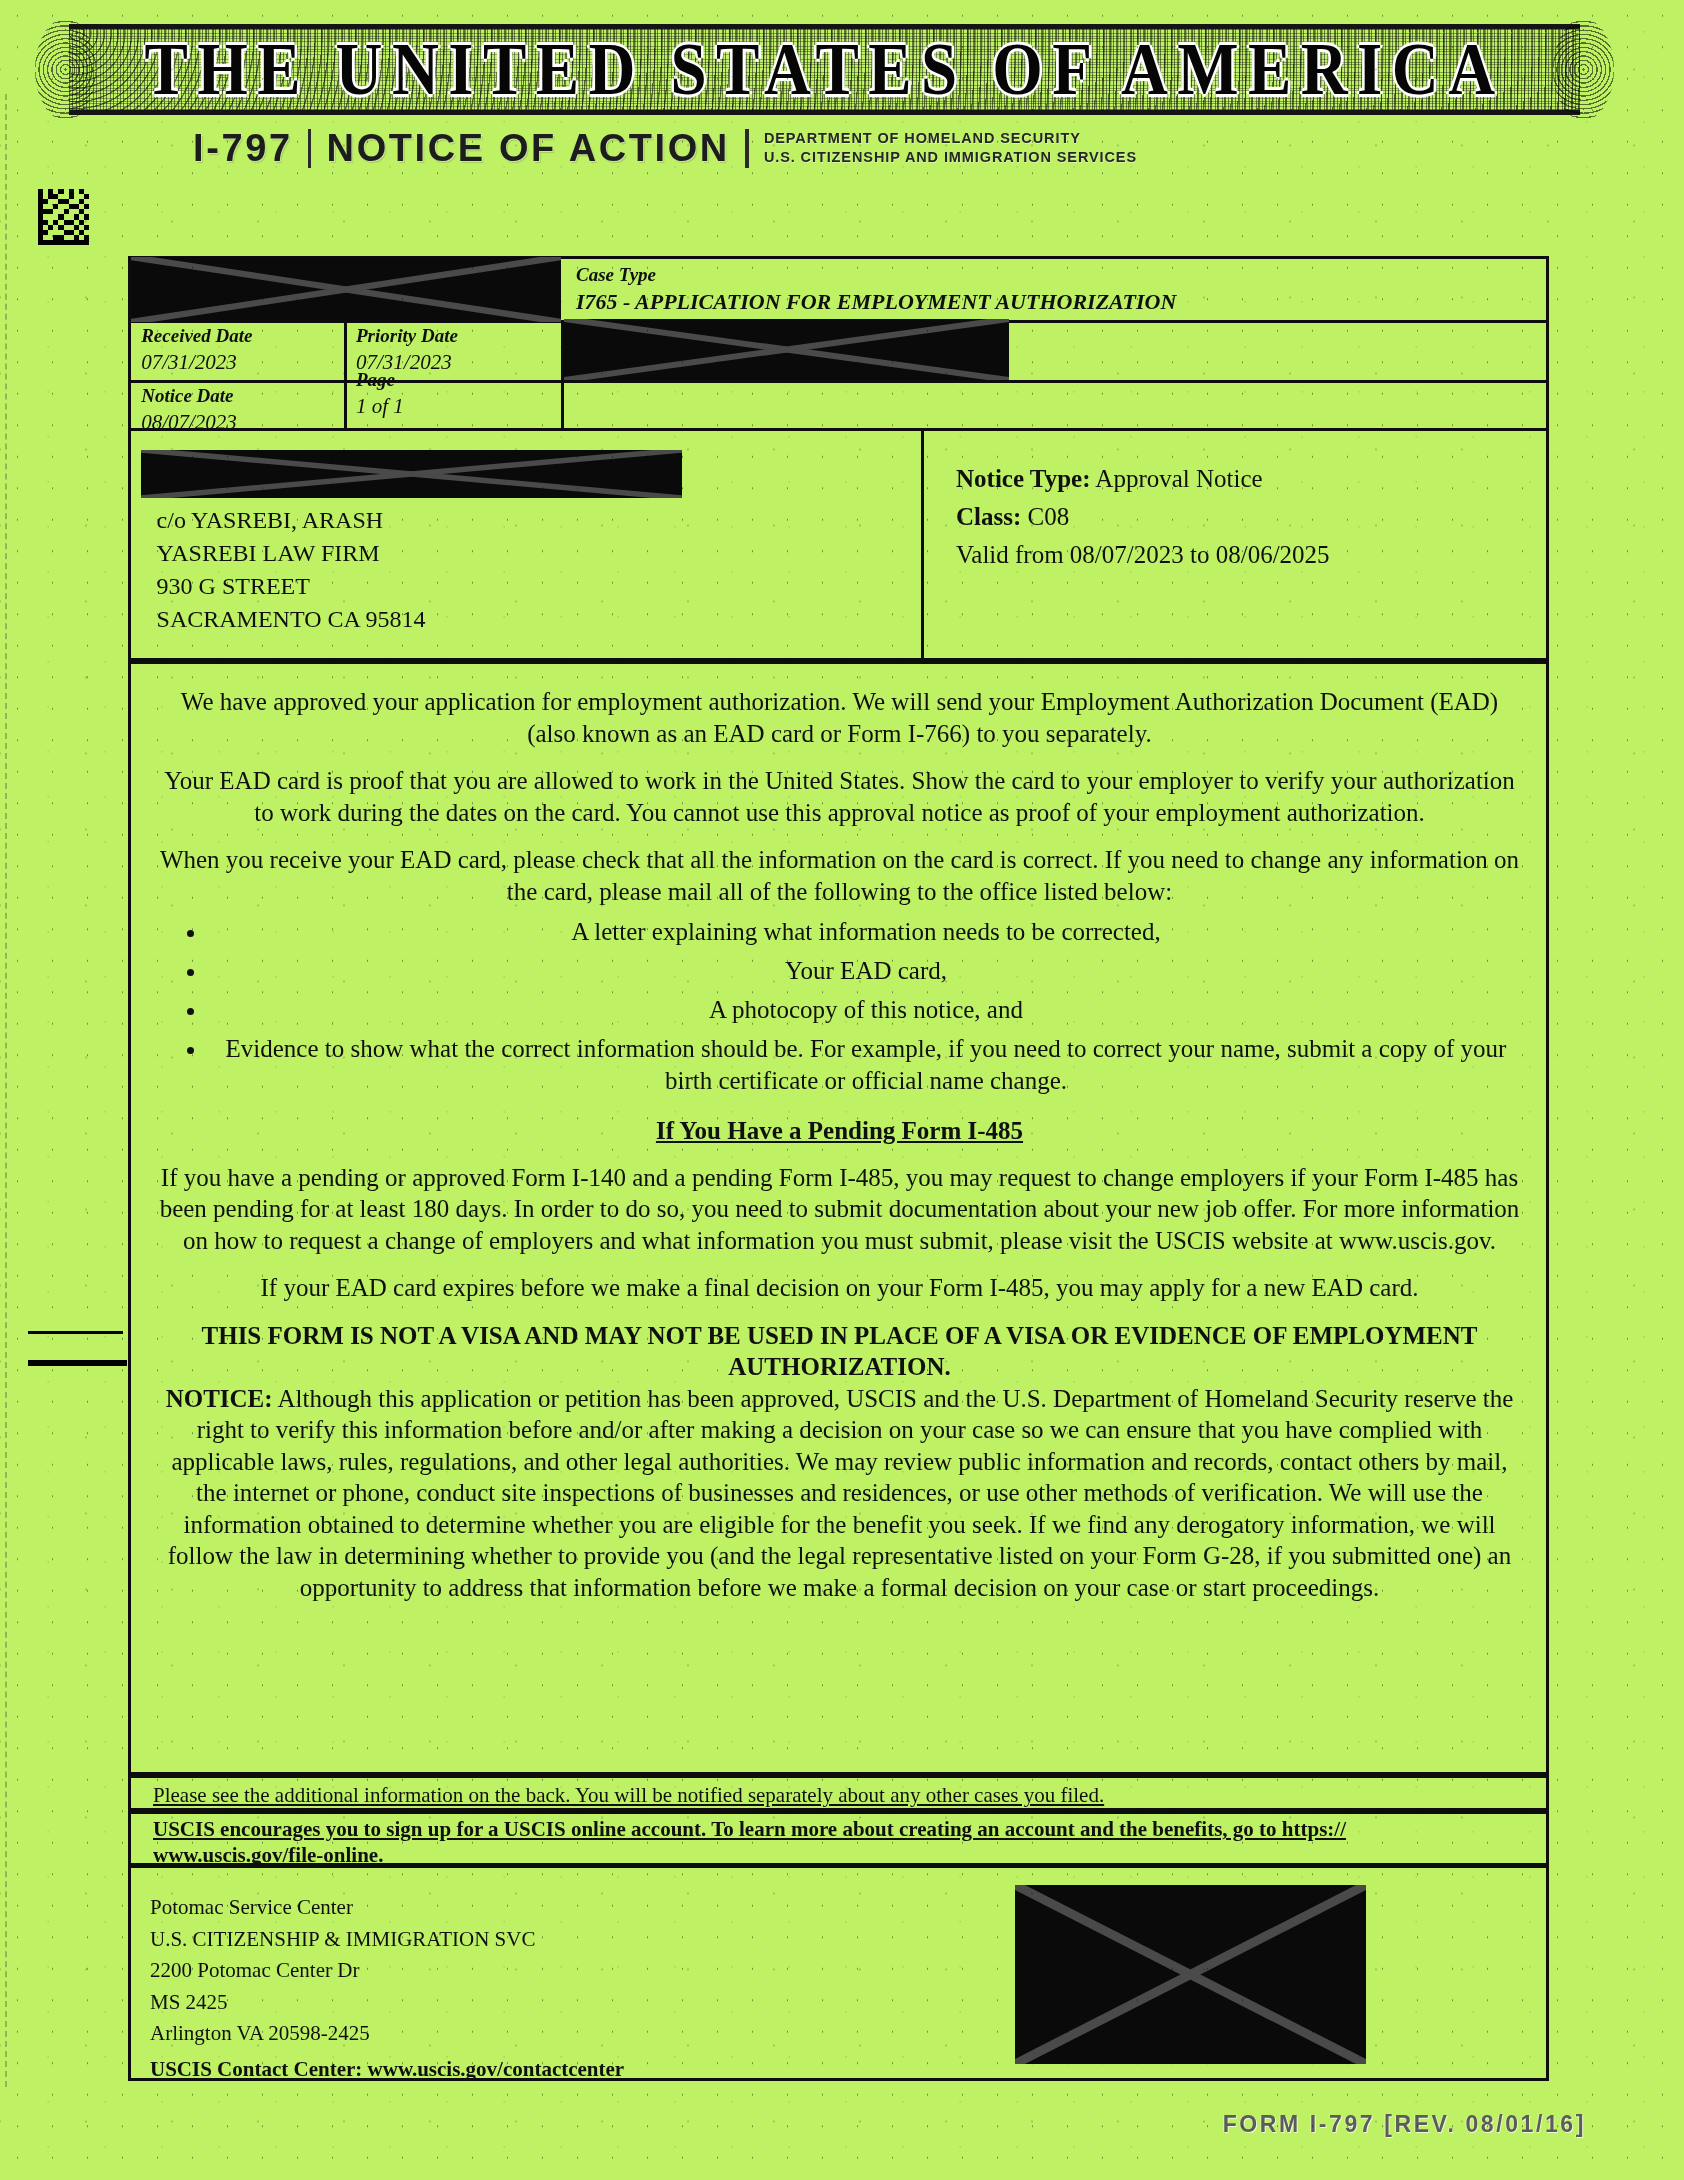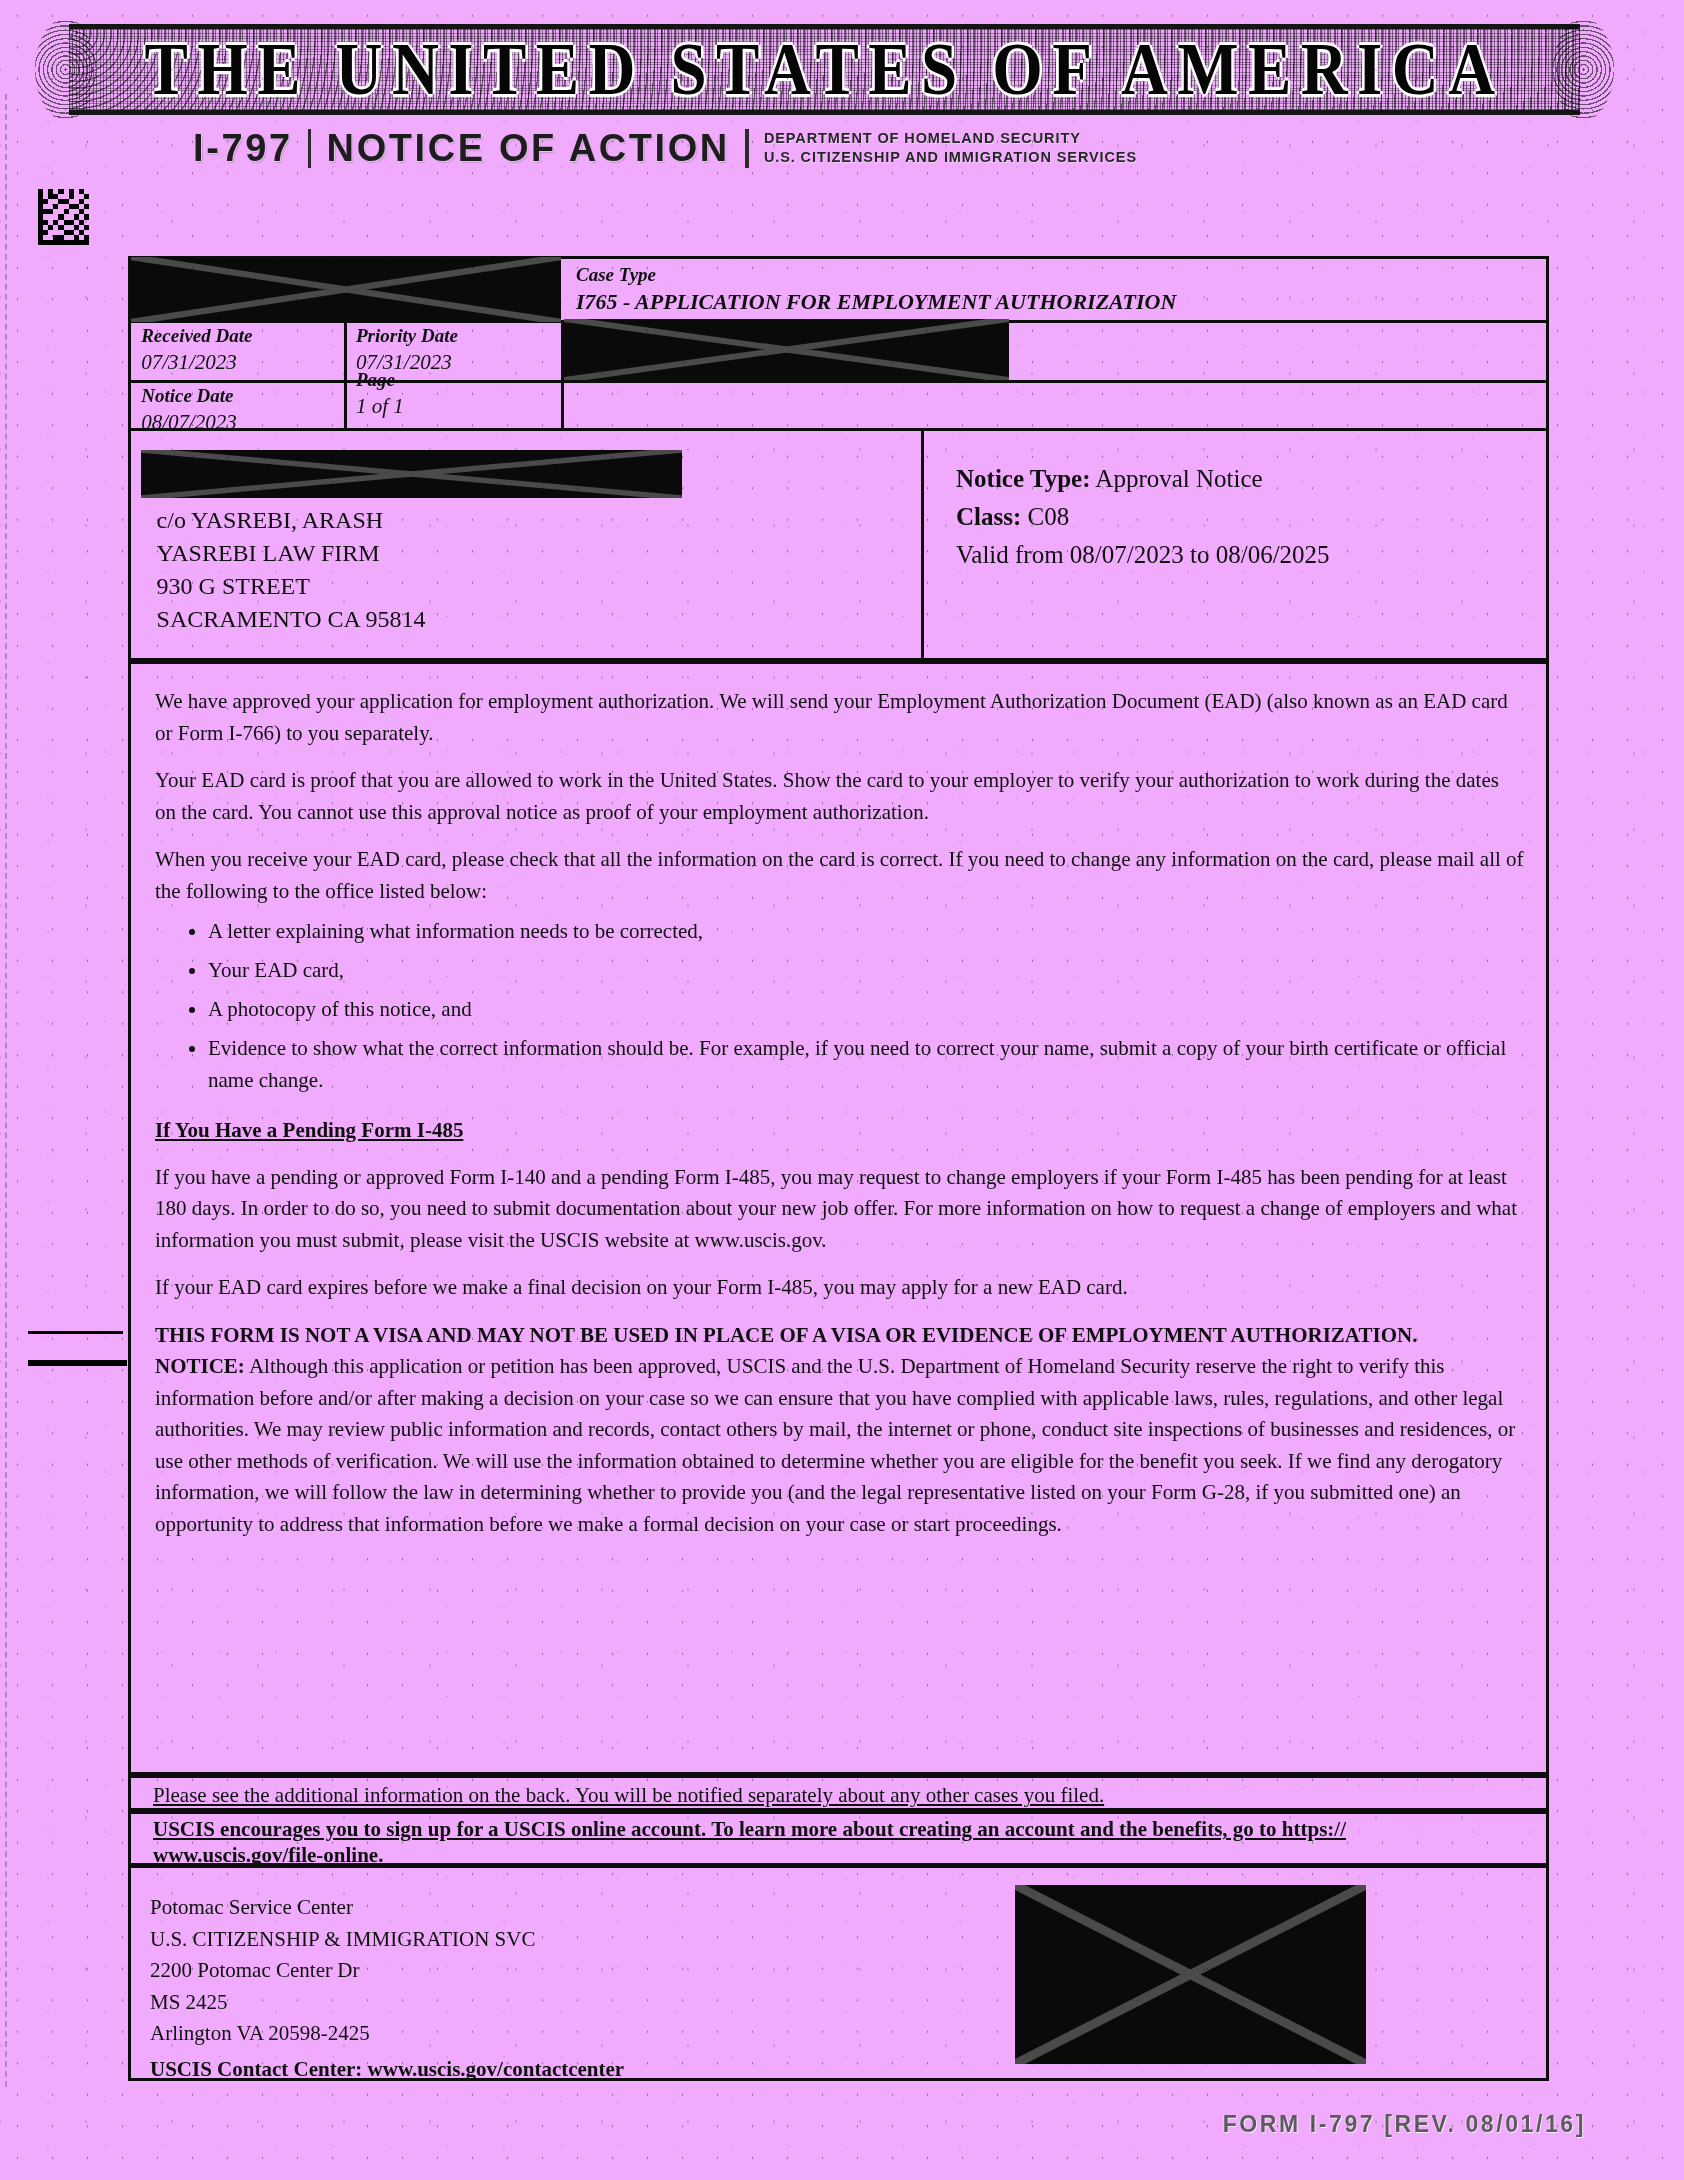--- a/index.html
+++ b/index.html
@@ -1,18 +1,18 @@
 <!DOCTYPE html>
 <html style="font-size:13.6px"><head>
 <meta charset="utf-8">
 <style>
   * { margin:0; padding:0; box-sizing:border-box; }
   html,body { background:#e9e9e9; }
   body { width:1685px; height:2181px; position:relative; font-family:"Liberation Serif", serif; color:#101010; }
-  .page { position:absolute; inset:0; background:#f0abfc; overflow:hidden; }
+  .page { position:absolute; inset:0; background:#bef264; overflow:hidden; }
   .abs { position:absolute; }
 
   
   .noise { position:absolute; inset:0; pointer-events:none; opacity:.5;
     background-image:
       radial-gradient(rgba(0,0,0,.8) 0.7px, transparent 0.9px),
       radial-gradient(rgba(0,0,0,.55) 0.6px, transparent 0.9px),
       radial-gradient(rgba(0,0,0,.35) 0.9px, transparent 1.1px);
     background-size: 35px 31.5px, 57px 45px, 86px 76px;
     background-position: 0 0, 19.6px 9.4px, 43px 31.5px; }
@@ -49,21 +49,21 @@
   .box { position:absolute; border:3.4px solid #0d0d0d; background:transparent; }
   .cell-label { font-weight:bold; font-size:19px; }
   .cell-value { font-size:21px; }
   .vline { position:absolute; top:0; bottom:0; width:2.6px; background:#0d0d0d; }
   .hline { position:absolute; left:0; right:0; height:2.6px; background:#0d0d0d; }
 
   .redacted { position:absolute; background:#0a0a0a; }
   .redacted svg { position:absolute; inset:0; width:100%; height:100%; }
 
   
-  .bodybox { left:128px; top:661px; width:1421px; height:1114px; padding:22px 22px 0 24px; font-size:21px; line-height:31.5px; }
+  .bodybox { left:128px; top:661px; width:1421px; height:1114px; padding:22px 22px 0 24px; font-size:25px; line-height:31.5px;text-align:center; }
   .bodybox p { margin-bottom:16px; }
   .bodybox ul { margin:1.7px 0 19px 53px; }
   .bodybox li { margin-bottom:7.7px; }
   .pending-heading { font-weight:bold; text-decoration:underline; margin-bottom:15.3px; }
   .bold { font-weight:bold; }
 
   .row-strip { left:128px; width:1421px; padding:3.4px 0 0 22px; font-size:21px; line-height:28px;text-decoration:underline; }
 
   .svc { font-size:21px; line-height:31.5px; }
   .contact { font-weight:bold; font-size:21px;margin-top:8px; }

